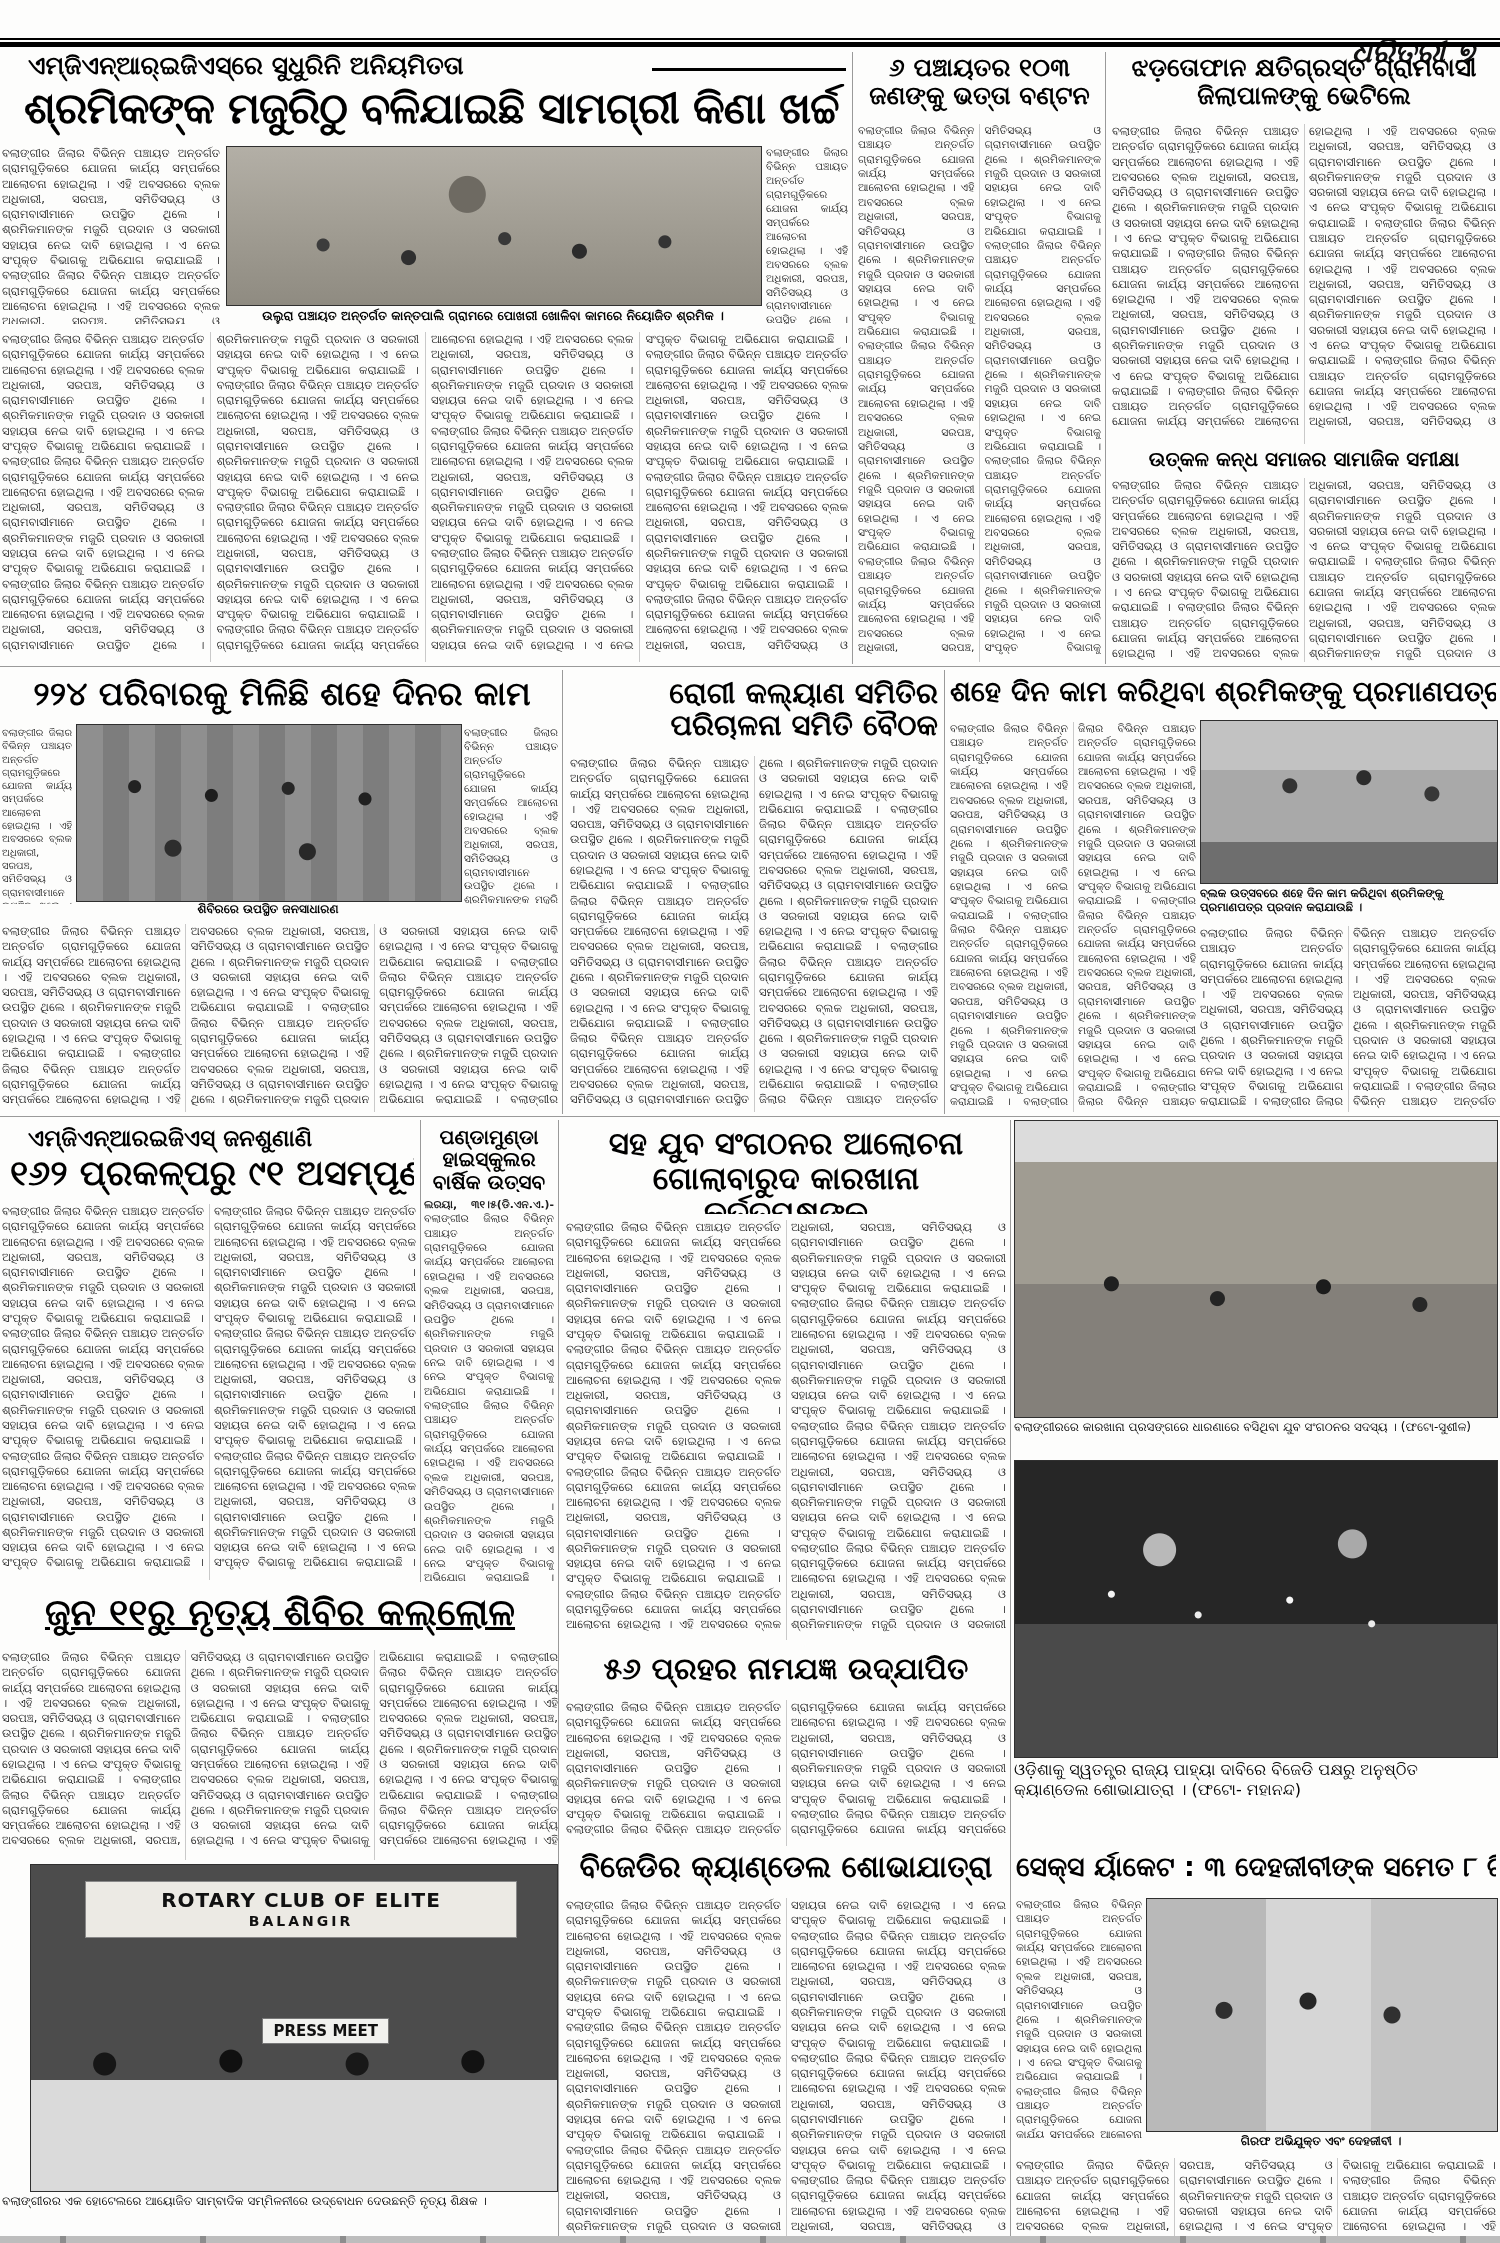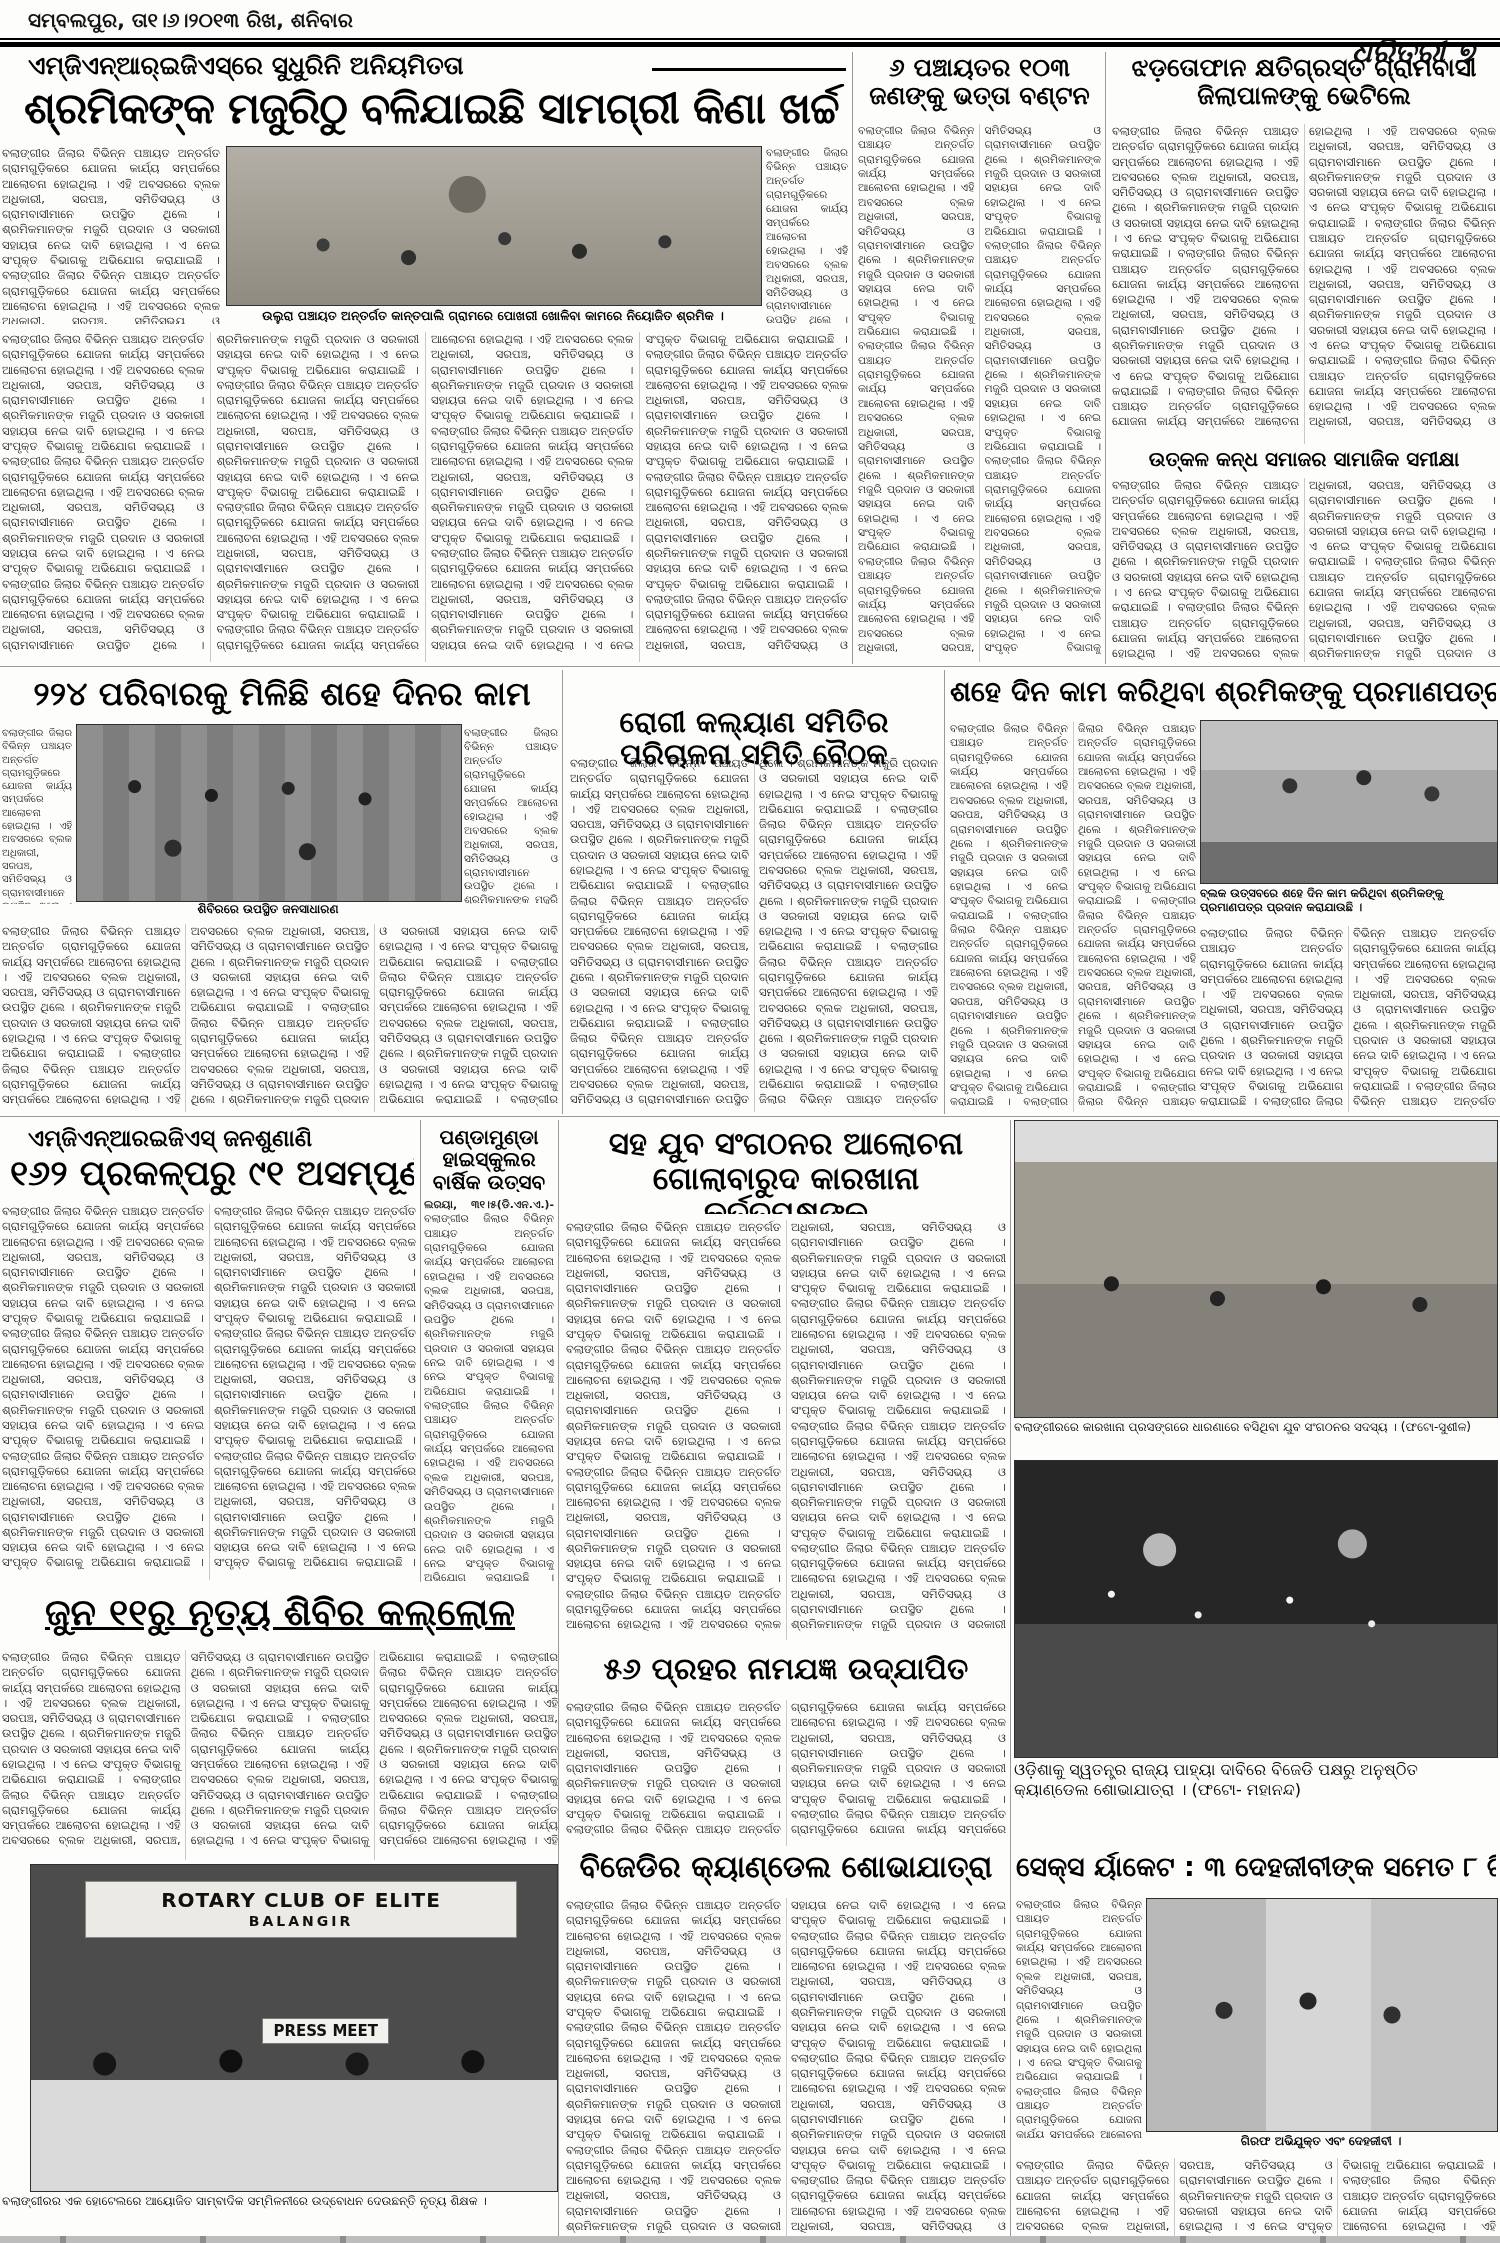--- a/index.html
+++ b/index.html
@@ -75,21 +75,20 @@
      linear-gradient(90deg,#b9b9b9 0 34%,#d6d6d6 34% 64%,#c4c4c4 64% 100%);}
   .masthead{font-weight:bold;}
   .scanstrip{position:absolute;left:0;right:0;bottom:0;height:7px;background:
      repeating-linear-gradient(90deg,#bdbdbd 0 60px,#8d8d8d 60px 66px,#bdbdbd 66px 140px);}
 </style>
 </head>
 <body>
 
 <div class="page">
 
-  <div class="abs masthead" style="left:28px;top:8px;width:760px;height:28px;font-size:20px;">ସମ୍ବଲପୁର, ତା୧।୬।୨୦୧୩ ରିଖ, ଶନିବାର</div>
   <div class="abs" style="right:26px;top:2px;height:34px;font-size:30px;font-weight:bold;font-style:italic;white-space:nowrap;margin-top:32px;">
     <span>ଧରିତ୍ରୀ</span>
     <span>୭</span>
   </div>
   <div class="abs" style="left:0;top:38px;width:1500px;height:2px;background:#000;"></div>
   <div class="abs" style="left:0;top:42px;width:1500px;height:5px;background:#000;"></div>
 
   <section>
     <div class="abs hl hl1" style="left:28px;top:52px;width:620px;height:32px;font-size:25px;">ଏମ୍‌ଜିଏନ୍‌ଆର୍‌ଇଜିଏସ୍‌ରେ ସୁଧୁରିନି ଅନିୟମିତତା</div>
     <div class="abs" style="left:652px;top:68px;width:194px;height:3px;background:#000;"></div>
@@ -131,21 +130,21 @@
     <div class="photo ph-crowd" style="left:76px;top:724px;width:384px;height:176px;"></div>
     <div class="abs body" style="left:464px;top:726px;width:94px;height:178px;font-size:10.5px;"> ବଲାଙ୍ଗୀର ଜିଲାର ବିଭିନ୍ନ ପଞ୍ଚାୟତ ଅନ୍ତର୍ଗତ ଗ୍ରାମଗୁଡ଼ିକରେ ଯୋଜନା କାର୍ଯ୍ୟ ସମ୍ପର୍କରେ ଆଲୋଚନା ହୋଇଥିଲା । ଏହି ଅବସରରେ ବ୍ଲକ ଅଧିକାରୀ, ସରପଞ୍ଚ, ସମିତିସଭ୍ୟ ଓ ଗ୍ରାମବାସୀମାନେ ଉପସ୍ଥିତ ଥିଲେ । ଶ୍ରମିକମାନଙ୍କ ମଜୁରି ପ୍ରଦାନ ଓ ସରକାରୀ ସହାୟତା ନେଇ ଦାବି ହୋଇଥିଲା । ଏ ନେଇ ସଂପୃକ୍ତ ବିଭାଗକୁ ଅଭିଯୋଗ କରାଯାଇଛି । ବଲାଙ୍ଗୀର ଜିଲାର ବିଭିନ୍ନ ପଞ୍ଚାୟତ ଅନ୍ତର୍ଗତ ଗ୍ରାମଗୁଡ଼ିକରେ ଯୋଜନା କାର୍ଯ୍ୟ ସମ୍ପର୍କରେ ଆଲୋଚନା ହୋଇଥିଲା । ଏହି ଅବସରରେ ବ୍ଲକ ଅଧିକାରୀ, ସରପଞ୍ଚ, ସମିତିସଭ୍ୟ ଓ ଗ୍ରାମବାସୀମାନେ ଉପସ୍ଥିତ ଥିଲେ । ଶ୍ରମିକମାନଙ୍କ ମଜୁରି ପ୍ରଦାନ ଓ ସରକାରୀ ସହାୟତା ନେଇ ଦାବି ହୋଇଥିଲା । ଏ ନେଇ ସଂପୃକ୍ତ ବିଭାଗକୁ ଅଭିଯୋଗ କରାଯାଇଛି । ବଲାଙ୍ଗୀର ଜିଲାର ବିଭିନ୍ନ ପଞ୍ଚାୟତ ଅନ୍ତର୍ଗତ ଗ୍ରାମଗୁଡ଼ିକରେ ଯୋଜନା କାର୍ଯ୍ୟ ସମ୍ପର୍କରେ ଆଲୋଚନା ହୋଇଥିଲା । ଏହି ଅବସରରେ ବ୍ଲକ ଅଧିକାରୀ, ସରପଞ୍ଚ, ସମିତିସଭ୍ୟ ଓ ଗ୍ରାମବାସୀମାନେ ଉପସ୍ଥିତ ଥିଲେ । ଶ୍ରମିକମାନଙ୍କ ମଜୁରି ପ୍ରଦାନ ଓ ସରକାରୀ ସହାୟତା ନେଇ ଦାବି ହୋଇଥିଲା । ଏ ନେଇ ସଂପୃକ୍ତ ବିଭାଗକୁ ଅଭିଯୋଗ କରାଯାଇଛି । ବଲାଙ୍ଗୀର ଜିଲାର ବିଭିନ୍ନ ପଞ୍ଚାୟତ ଅନ୍ତର୍ଗତ ଗ୍ରାମଗୁଡ଼ିକରେ ଯୋଜନା କାର୍ଯ୍ୟ ସମ୍ପର୍କରେ ଆଲୋଚନା ହୋଇଥିଲା । ଏହି ଅବସରରେ ବ୍ଲକ ଅଧିକାରୀ, ସରପଞ୍ଚ, ସମିତିସଭ୍ୟ ଓ ଗ୍ରାମବାସୀମାନେ ଉପସ୍ଥିତ ଥିଲେ । ଶ୍ରମିକମାନଙ୍କ ମଜୁରି ପ୍ରଦାନ ଓ ସରକାରୀ ସହାୟତା ନେଇ ଦାବି ହୋଇଥିଲା । ଏ ନେଇ ସଂପୃକ୍ତ ବିଭାଗକୁ ଅଭିଯୋଗ କରାଯାଇଛି ।</div>
     <div class="abs cap ctr" style="left:76px;top:902px;width:384px;height:18px;font-size:12px;">ଶିବିରରେ ଉପସ୍ଥିତ ଜନସାଧାରଣ</div>
     <div class="abs body cols3" style="left:2px;top:924px;width:556px;height:188px;"> ବଲାଙ୍ଗୀର ଜିଲାର ବିଭିନ୍ନ ପଞ୍ଚାୟତ ଅନ୍ତର୍ଗତ ଗ୍ରାମଗୁଡ଼ିକରେ ଯୋଜନା କାର୍ଯ୍ୟ ସମ୍ପର୍କରେ ଆଲୋଚନା ହୋଇଥିଲା । ଏହି ଅବସରରେ ବ୍ଲକ ଅଧିକାରୀ, ସରପଞ୍ଚ, ସମିତିସଭ୍ୟ ଓ ଗ୍ରାମବାସୀମାନେ ଉପସ୍ଥିତ ଥିଲେ । ଶ୍ରମିକମାନଙ୍କ ମଜୁରି ପ୍ରଦାନ ଓ ସରକାରୀ ସହାୟତା ନେଇ ଦାବି ହୋଇଥିଲା । ଏ ନେଇ ସଂପୃକ୍ତ ବିଭାଗକୁ ଅଭିଯୋଗ କରାଯାଇଛି । ବଲାଙ୍ଗୀର ଜିଲାର ବିଭିନ୍ନ ପଞ୍ଚାୟତ ଅନ୍ତର୍ଗତ ଗ୍ରାମଗୁଡ଼ିକରେ ଯୋଜନା କାର୍ଯ୍ୟ ସମ୍ପର୍କରେ ଆଲୋଚନା ହୋଇଥିଲା । ଏହି ଅବସରରେ ବ୍ଲକ ଅଧିକାରୀ, ସରପଞ୍ଚ, ସମିତିସଭ୍ୟ ଓ ଗ୍ରାମବାସୀମାନେ ଉପସ୍ଥିତ ଥିଲେ । ଶ୍ରମିକମାନଙ୍କ ମଜୁରି ପ୍ରଦାନ ଓ ସରକାରୀ ସହାୟତା ନେଇ ଦାବି ହୋଇଥିଲା । ଏ ନେଇ ସଂପୃକ୍ତ ବିଭାଗକୁ ଅଭିଯୋଗ କରାଯାଇଛି । ବଲାଙ୍ଗୀର ଜିଲାର ବିଭିନ୍ନ ପଞ୍ଚାୟତ ଅନ୍ତର୍ଗତ ଗ୍ରାମଗୁଡ଼ିକରେ ଯୋଜନା କାର୍ଯ୍ୟ ସମ୍ପର୍କରେ ଆଲୋଚନା ହୋଇଥିଲା । ଏହି ଅବସରରେ ବ୍ଲକ ଅଧିକାରୀ, ସରପଞ୍ଚ, ସମିତିସଭ୍ୟ ଓ ଗ୍ରାମବାସୀମାନେ ଉପସ୍ଥିତ ଥିଲେ । ଶ୍ରମିକମାନଙ୍କ ମଜୁରି ପ୍ରଦାନ ଓ ସରକାରୀ ସହାୟତା ନେଇ ଦାବି ହୋଇଥିଲା । ଏ ନେଇ ସଂପୃକ୍ତ ବିଭାଗକୁ ଅଭିଯୋଗ କରାଯାଇଛି । ବଲାଙ୍ଗୀର ଜିଲାର ବିଭିନ୍ନ ପଞ୍ଚାୟତ ଅନ୍ତର୍ଗତ ଗ୍ରାମଗୁଡ଼ିକରେ ଯୋଜନା କାର୍ଯ୍ୟ ସମ୍ପର୍କରେ ଆଲୋଚନା ହୋଇଥିଲା । ଏହି ଅବସରରେ ବ୍ଲକ ଅଧିକାରୀ, ସରପଞ୍ଚ, ସମିତିସଭ୍ୟ ଓ ଗ୍ରାମବାସୀମାନେ ଉପସ୍ଥିତ ଥିଲେ । ଶ୍ରମିକମାନଙ୍କ ମଜୁରି ପ୍ରଦାନ ଓ ସରକାରୀ ସହାୟତା ନେଇ ଦାବି ହୋଇଥିଲା । ଏ ନେଇ ସଂପୃକ୍ତ ବିଭାଗକୁ ଅଭିଯୋଗ କରାଯାଇଛି । ବଲାଙ୍ଗୀର ଜିଲାର ବିଭିନ୍ନ ପଞ୍ଚାୟତ ଅନ୍ତର୍ଗତ ଗ୍ରାମଗୁଡ଼ିକରେ ଯୋଜନା କାର୍ଯ୍ୟ ସମ୍ପର୍କରେ ଆଲୋଚନା ହୋଇଥିଲା । ଏହି ଅବସରରେ ବ୍ଲକ ଅଧିକାରୀ, ସରପଞ୍ଚ, ସମିତିସଭ୍ୟ ଓ ଗ୍ରାମବାସୀମାନେ ଉପସ୍ଥିତ ଥିଲେ । ଶ୍ରମିକମାନଙ୍କ ମଜୁରି ପ୍ରଦାନ ଓ ସରକାରୀ ସହାୟତା ନେଇ ଦାବି ହୋଇଥିଲା । ଏ ନେଇ ସଂପୃକ୍ତ ବିଭାଗକୁ ଅଭିଯୋଗ କରାଯାଇଛି । ବଲାଙ୍ଗୀର ଜିଲାର ବିଭିନ୍ନ ପଞ୍ଚାୟତ ଅନ୍ତର୍ଗତ ଗ୍ରାମଗୁଡ଼ିକରେ ଯୋଜନା କାର୍ଯ୍ୟ ସମ୍ପର୍କରେ ଆଲୋଚନା ହୋଇଥିଲା । ଏହି ଅବସରରେ ବ୍ଲକ ଅଧିକାରୀ, ସରପଞ୍ଚ, ସମିତିସଭ୍ୟ ଓ ଗ୍ରାମବାସୀମାନେ ଉପସ୍ଥିତ ଥିଲେ । ଶ୍ରମିକମାନଙ୍କ ମଜୁରି ପ୍ରଦାନ ଓ ସରକାରୀ ସହାୟତା ନେଇ ଦାବି ହୋଇଥିଲା । ଏ ନେଇ ସଂପୃକ୍ତ ବିଭାଗକୁ ଅଭିଯୋଗ କରାଯାଇଛି । ବଲାଙ୍ଗୀର ଜିଲାର ବିଭିନ୍ନ ପଞ୍ଚାୟତ ଅନ୍ତର୍ଗତ ଗ୍ରାମଗୁଡ଼ିକରେ ଯୋଜନା କାର୍ଯ୍ୟ ସମ୍ପର୍କରେ ଆଲୋଚନା ହୋଇଥିଲା । ଏହି ଅବସରରେ ବ୍ଲକ ଅଧିକାରୀ, ସରପଞ୍ଚ, ସମିତିସଭ୍ୟ ଓ ଗ୍ରାମବାସୀମାନେ ଉପସ୍ଥିତ ଥିଲେ । ଶ୍ରମିକମାନଙ୍କ ମଜୁରି ପ୍ରଦାନ ଓ ସରକାରୀ ସହାୟତା ନେଇ ଦାବି ହୋଇଥିଲା । ଏ ନେଇ ସଂପୃକ୍ତ ବିଭାଗକୁ ଅଭିଯୋଗ କରାଯାଇଛି ।</div>
   </section>
 
   <div class="vr" style="left:562px;top:670px;height:444px;"></div>
   <div class="vr" style="left:944px;top:670px;height:444px;"></div>
 
   <section>
-    <div class="abs hl ctr" style="left:570px;top:706px;width:368px;height:78px;font-size:29px;">
+    <div class="abs hl ctr" style="left:570px;top:677px;width:368px;height:78px;font-size:29px;text-align:right;">
       <div>ରୋଗୀ କଲ୍ୟାଣ ସମିତିର</div>
       <div>ପରିଚାଳନା ସମିତି ବୈଠକ</div>
     </div>
     <div class="abs body cols2" style="left:570px;top:756px;width:368px;height:356px;"> ବଲାଙ୍ଗୀର ଜିଲାର ବିଭିନ୍ନ ପଞ୍ଚାୟତ ଅନ୍ତର୍ଗତ ଗ୍ରାମଗୁଡ଼ିକରେ ଯୋଜନା କାର୍ଯ୍ୟ ସମ୍ପର୍କରେ ଆଲୋଚନା ହୋଇଥିଲା । ଏହି ଅବସରରେ ବ୍ଲକ ଅଧିକାରୀ, ସରପଞ୍ଚ, ସମିତିସଭ୍ୟ ଓ ଗ୍ରାମବାସୀମାନେ ଉପସ୍ଥିତ ଥିଲେ । ଶ୍ରମିକମାନଙ୍କ ମଜୁରି ପ୍ରଦାନ ଓ ସରକାରୀ ସହାୟତା ନେଇ ଦାବି ହୋଇଥିଲା । ଏ ନେଇ ସଂପୃକ୍ତ ବିଭାଗକୁ ଅଭିଯୋଗ କରାଯାଇଛି । ବଲାଙ୍ଗୀର ଜିଲାର ବିଭିନ୍ନ ପଞ୍ଚାୟତ ଅନ୍ତର୍ଗତ ଗ୍ରାମଗୁଡ଼ିକରେ ଯୋଜନା କାର୍ଯ୍ୟ ସମ୍ପର୍କରେ ଆଲୋଚନା ହୋଇଥିଲା । ଏହି ଅବସରରେ ବ୍ଲକ ଅଧିକାରୀ, ସରପଞ୍ଚ, ସମିତିସଭ୍ୟ ଓ ଗ୍ରାମବାସୀମାନେ ଉପସ୍ଥିତ ଥିଲେ । ଶ୍ରମିକମାନଙ୍କ ମଜୁରି ପ୍ରଦାନ ଓ ସରକାରୀ ସହାୟତା ନେଇ ଦାବି ହୋଇଥିଲା । ଏ ନେଇ ସଂପୃକ୍ତ ବିଭାଗକୁ ଅଭିଯୋଗ କରାଯାଇଛି । ବଲାଙ୍ଗୀର ଜିଲାର ବିଭିନ୍ନ ପଞ୍ଚାୟତ ଅନ୍ତର୍ଗତ ଗ୍ରାମଗୁଡ଼ିକରେ ଯୋଜନା କାର୍ଯ୍ୟ ସମ୍ପର୍କରେ ଆଲୋଚନା ହୋଇଥିଲା । ଏହି ଅବସରରେ ବ୍ଲକ ଅଧିକାରୀ, ସରପଞ୍ଚ, ସମିତିସଭ୍ୟ ଓ ଗ୍ରାମବାସୀମାନେ ଉପସ୍ଥିତ ଥିଲେ । ଶ୍ରମିକମାନଙ୍କ ମଜୁରି ପ୍ରଦାନ ଓ ସରକାରୀ ସହାୟତା ନେଇ ଦାବି ହୋଇଥିଲା । ଏ ନେଇ ସଂପୃକ୍ତ ବିଭାଗକୁ ଅଭିଯୋଗ କରାଯାଇଛି । ବଲାଙ୍ଗୀର ଜିଲାର ବିଭିନ୍ନ ପଞ୍ଚାୟତ ଅନ୍ତର୍ଗତ ଗ୍ରାମଗୁଡ଼ିକରେ ଯୋଜନା କାର୍ଯ୍ୟ ସମ୍ପର୍କରେ ଆଲୋଚନା ହୋଇଥିଲା । ଏହି ଅବସରରେ ବ୍ଲକ ଅଧିକାରୀ, ସରପଞ୍ଚ, ସମିତିସଭ୍ୟ ଓ ଗ୍ରାମବାସୀମାନେ ଉପସ୍ଥିତ ଥିଲେ । ଶ୍ରମିକମାନଙ୍କ ମଜୁରି ପ୍ରଦାନ ଓ ସରକାରୀ ସହାୟତା ନେଇ ଦାବି ହୋଇଥିଲା । ଏ ନେଇ ସଂପୃକ୍ତ ବିଭାଗକୁ ଅଭିଯୋଗ କରାଯାଇଛି । ବଲାଙ୍ଗୀର ଜିଲାର ବିଭିନ୍ନ ପଞ୍ଚାୟତ ଅନ୍ତର୍ଗତ ଗ୍ରାମଗୁଡ଼ିକରେ ଯୋଜନା କାର୍ଯ୍ୟ ସମ୍ପର୍କରେ ଆଲୋଚନା ହୋଇଥିଲା । ଏହି ଅବସରରେ ବ୍ଲକ ଅଧିକାରୀ, ସରପଞ୍ଚ, ସମିତିସଭ୍ୟ ଓ ଗ୍ରାମବାସୀମାନେ ଉପସ୍ଥିତ ଥିଲେ । ଶ୍ରମିକମାନଙ୍କ ମଜୁରି ପ୍ରଦାନ ଓ ସରକାରୀ ସହାୟତା ନେଇ ଦାବି ହୋଇଥିଲା । ଏ ନେଇ ସଂପୃକ୍ତ ବିଭାଗକୁ ଅଭିଯୋଗ କରାଯାଇଛି । ବଲାଙ୍ଗୀର ଜିଲାର ବିଭିନ୍ନ ପଞ୍ଚାୟତ ଅନ୍ତର୍ଗତ ଗ୍ରାମଗୁଡ଼ିକରେ ଯୋଜନା କାର୍ଯ୍ୟ ସମ୍ପର୍କରେ ଆଲୋଚନା ହୋଇଥିଲା । ଏହି ଅବସରରେ ବ୍ଲକ ଅଧିକାରୀ, ସରପଞ୍ଚ, ସମିତିସଭ୍ୟ ଓ ଗ୍ରାମବାସୀମାନେ ଉପସ୍ଥିତ ଥିଲେ । ଶ୍ରମିକମାନଙ୍କ ମଜୁରି ପ୍ରଦାନ ଓ ସରକାରୀ ସହାୟତା ନେଇ ଦାବି ହୋଇଥିଲା । ଏ ନେଇ ସଂପୃକ୍ତ ବିଭାଗକୁ ଅଭିଯୋଗ କରାଯାଇଛି । ବଲାଙ୍ଗୀର ଜିଲାର ବିଭିନ୍ନ ପଞ୍ଚାୟତ ଅନ୍ତର୍ଗତ ଗ୍ରାମଗୁଡ଼ିକରେ ଯୋଜନା କାର୍ଯ୍ୟ ସମ୍ପର୍କରେ ଆଲୋଚନା ହୋଇଥିଲା । ଏହି ଅବସରରେ ବ୍ଲକ ଅଧିକାରୀ, ସରପଞ୍ଚ, ସମିତିସଭ୍ୟ ଓ ଗ୍ରାମବାସୀମାନେ ଉପସ୍ଥିତ ଥିଲେ । ଶ୍ରମିକମାନଙ୍କ ମଜୁରି ପ୍ରଦାନ ଓ ସରକାରୀ ସହାୟତା ନେଇ ଦାବି ହୋଇଥିଲା । ଏ ନେଇ ସଂପୃକ୍ତ ବିଭାଗକୁ ଅଭିଯୋଗ କରାଯାଇଛି । ବଲାଙ୍ଗୀର ଜିଲାର ବିଭିନ୍ନ ପଞ୍ଚାୟତ ଅନ୍ତର୍ଗତ ଗ୍ରାମଗୁଡ଼ିକରେ ଯୋଜନା କାର୍ଯ୍ୟ ସମ୍ପର୍କରେ ଆଲୋଚନା ହୋଇଥିଲା । ଏହି ଅବସରରେ ବ୍ଲକ ଅଧିକାରୀ, ସରପଞ୍ଚ, ସମିତିସଭ୍ୟ ଓ ଗ୍ରାମବାସୀମାନେ ଉପସ୍ଥିତ ଥିଲେ । ଶ୍ରମିକମାନଙ୍କ ମଜୁରି ପ୍ରଦାନ ଓ ସରକାରୀ ସହାୟତା ନେଇ ଦାବି ହୋଇଥିଲା । ଏ ନେଇ ସଂପୃକ୍ତ ବିଭାଗକୁ ଅଭିଯୋଗ କରାଯାଇଛି ।</div>
   </section>
 
   <section>
     <div class="abs hl hl1 ctr" style="left:950px;top:676px;width:546px;height:40px;font-size:28px;">ଶହେ ଦିନ କାମ କରିଥିବା ଶ୍ରମିକଙ୍କୁ ପ୍ରମାଣପତ୍ର ବଣ୍ଟନ</div>
     <div class="abs body cols2" style="left:950px;top:722px;width:246px;height:390px;font-size:10.8px;"> ବଲାଙ୍ଗୀର ଜିଲାର ବିଭିନ୍ନ ପଞ୍ଚାୟତ ଅନ୍ତର୍ଗତ ଗ୍ରାମଗୁଡ଼ିକରେ ଯୋଜନା କାର୍ଯ୍ୟ ସମ୍ପର୍କରେ ଆଲୋଚନା ହୋଇଥିଲା । ଏହି ଅବସରରେ ବ୍ଲକ ଅଧିକାରୀ, ସରପଞ୍ଚ, ସମିତିସଭ୍ୟ ଓ ଗ୍ରାମବାସୀମାନେ ଉପସ୍ଥିତ ଥିଲେ । ଶ୍ରମିକମାନଙ୍କ ମଜୁରି ପ୍ରଦାନ ଓ ସରକାରୀ ସହାୟତା ନେଇ ଦାବି ହୋଇଥିଲା । ଏ ନେଇ ସଂପୃକ୍ତ ବିଭାଗକୁ ଅଭିଯୋଗ କରାଯାଇଛି । ବଲାଙ୍ଗୀର ଜିଲାର ବିଭିନ୍ନ ପଞ୍ଚାୟତ ଅନ୍ତର୍ଗତ ଗ୍ରାମଗୁଡ଼ିକରେ ଯୋଜନା କାର୍ଯ୍ୟ ସମ୍ପର୍କରେ ଆଲୋଚନା ହୋଇଥିଲା । ଏହି ଅବସରରେ ବ୍ଲକ ଅଧିକାରୀ, ସରପଞ୍ଚ, ସମିତିସଭ୍ୟ ଓ ଗ୍ରାମବାସୀମାନେ ଉପସ୍ଥିତ ଥିଲେ । ଶ୍ରମିକମାନଙ୍କ ମଜୁରି ପ୍ରଦାନ ଓ ସରକାରୀ ସହାୟତା ନେଇ ଦାବି ହୋଇଥିଲା । ଏ ନେଇ ସଂପୃକ୍ତ ବିଭାଗକୁ ଅଭିଯୋଗ କରାଯାଇଛି । ବଲାଙ୍ଗୀର ଜିଲାର ବିଭିନ୍ନ ପଞ୍ଚାୟତ ଅନ୍ତର୍ଗତ ଗ୍ରାମଗୁଡ଼ିକରେ ଯୋଜନା କାର୍ଯ୍ୟ ସମ୍ପର୍କରେ ଆଲୋଚନା ହୋଇଥିଲା । ଏହି ଅବସରରେ ବ୍ଲକ ଅଧିକାରୀ, ସରପଞ୍ଚ, ସମିତିସଭ୍ୟ ଓ ଗ୍ରାମବାସୀମାନେ ଉପସ୍ଥିତ ଥିଲେ । ଶ୍ରମିକମାନଙ୍କ ମଜୁରି ପ୍ରଦାନ ଓ ସରକାରୀ ସହାୟତା ନେଇ ଦାବି ହୋଇଥିଲା । ଏ ନେଇ ସଂପୃକ୍ତ ବିଭାଗକୁ ଅଭିଯୋଗ କରାଯାଇଛି । ବଲାଙ୍ଗୀର ଜିଲାର ବିଭିନ୍ନ ପଞ୍ଚାୟତ ଅନ୍ତର୍ଗତ ଗ୍ରାମଗୁଡ଼ିକରେ ଯୋଜନା କାର୍ଯ୍ୟ ସମ୍ପର୍କରେ ଆଲୋଚନା ହୋଇଥିଲା । ଏହି ଅବସରରେ ବ୍ଲକ ଅଧିକାରୀ, ସରପଞ୍ଚ, ସମିତିସଭ୍ୟ ଓ ଗ୍ରାମବାସୀମାନେ ଉପସ୍ଥିତ ଥିଲେ । ଶ୍ରମିକମାନଙ୍କ ମଜୁରି ପ୍ରଦାନ ଓ ସରକାରୀ ସହାୟତା ନେଇ ଦାବି ହୋଇଥିଲା । ଏ ନେଇ ସଂପୃକ୍ତ ବିଭାଗକୁ ଅଭିଯୋଗ କରାଯାଇଛି । ବଲାଙ୍ଗୀର ଜିଲାର ବିଭିନ୍ନ ପଞ୍ଚାୟତ ଅନ୍ତର୍ଗତ ଗ୍ରାମଗୁଡ଼ିକରେ ଯୋଜନା କାର୍ଯ୍ୟ ସମ୍ପର୍କରେ ଆଲୋଚନା ହୋଇଥିଲା । ଏହି ଅବସରରେ ବ୍ଲକ ଅଧିକାରୀ, ସରପଞ୍ଚ, ସମିତିସଭ୍ୟ ଓ ଗ୍ରାମବାସୀମାନେ ଉପସ୍ଥିତ ଥିଲେ । ଶ୍ରମିକମାନଙ୍କ ମଜୁରି ପ୍ରଦାନ ଓ ସରକାରୀ ସହାୟତା ନେଇ ଦାବି ହୋଇଥିଲା । ଏ ନେଇ ସଂପୃକ୍ତ ବିଭାଗକୁ ଅଭିଯୋଗ କରାଯାଇଛି । ବଲାଙ୍ଗୀର ଜିଲାର ବିଭିନ୍ନ ପଞ୍ଚାୟତ ଅନ୍ତର୍ଗତ ଗ୍ରାମଗୁଡ଼ିକରେ ଯୋଜନା କାର୍ଯ୍ୟ ସମ୍ପର୍କରେ ଆଲୋଚନା ହୋଇଥିଲା । ଏହି ଅବସରରେ ବ୍ଲକ ଅଧିକାରୀ, ସରପଞ୍ଚ, ସମିତିସଭ୍ୟ ଓ ଗ୍ରାମବାସୀମାନେ ଉପସ୍ଥିତ ଥିଲେ । ଶ୍ରମିକମାନଙ୍କ ମଜୁରି ପ୍ରଦାନ ଓ ସରକାରୀ ସହାୟତା ନେଇ ଦାବି ହୋଇଥିଲା । ଏ ନେଇ ସଂପୃକ୍ତ ବିଭାଗକୁ ଅଭିଯୋଗ କରାଯାଇଛି । ବଲାଙ୍ଗୀର ଜିଲାର ବିଭିନ୍ନ ପଞ୍ଚାୟତ ଅନ୍ତର୍ଗତ ଗ୍ରାମଗୁଡ଼ିକରେ ଯୋଜନା କାର୍ଯ୍ୟ ସମ୍ପର୍କରେ ଆଲୋଚନା ହୋଇଥିଲା । ଏହି ଅବସରରେ ବ୍ଲକ ଅଧିକାରୀ, ସରପଞ୍ଚ, ସମିତିସଭ୍ୟ ଓ ଗ୍ରାମବାସୀମାନେ ଉପସ୍ଥିତ ଥିଲେ । ଶ୍ରମିକମାନଙ୍କ ମଜୁରି ପ୍ରଦାନ ଓ ସରକାରୀ ସହାୟତା ନେଇ ଦାବି ହୋଇଥିଲା । ଏ ନେଇ ସଂପୃକ୍ତ ବିଭାଗକୁ ଅଭିଯୋଗ କରାଯାଇଛି ।</div>
     <div class="photo ph-indoor" style="left:1200px;top:720px;width:296px;height:162px;"></div>

